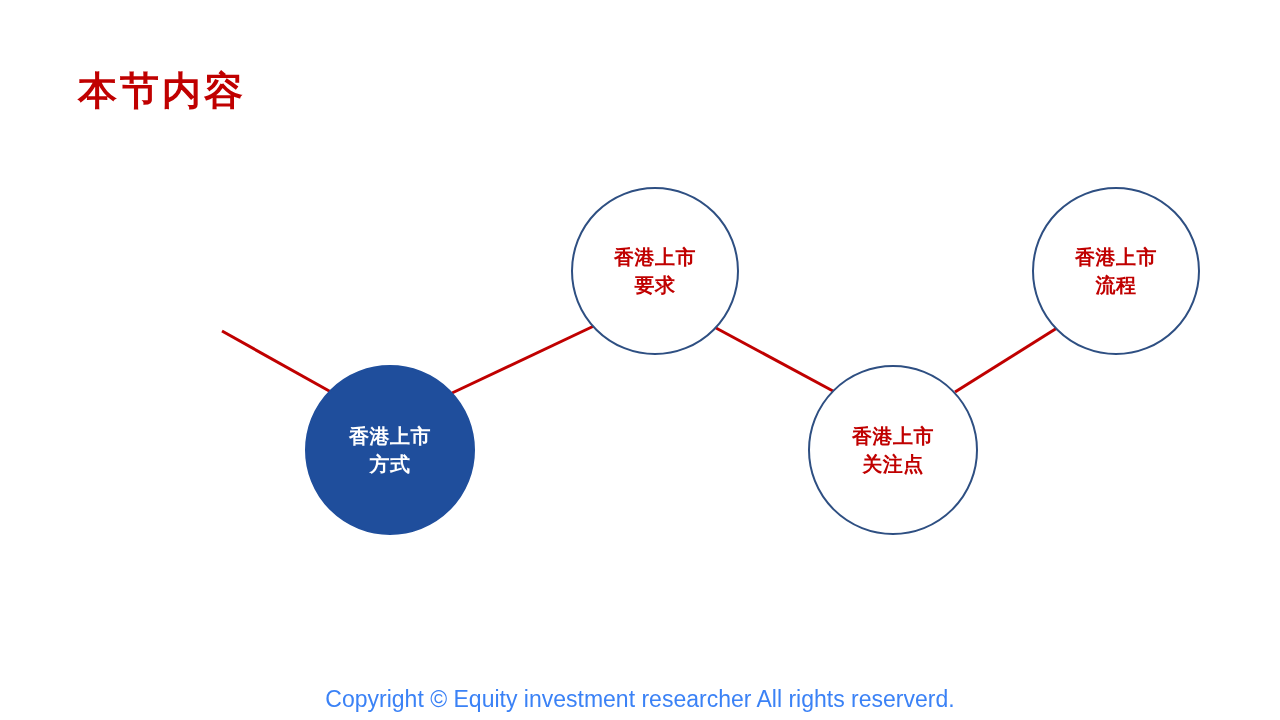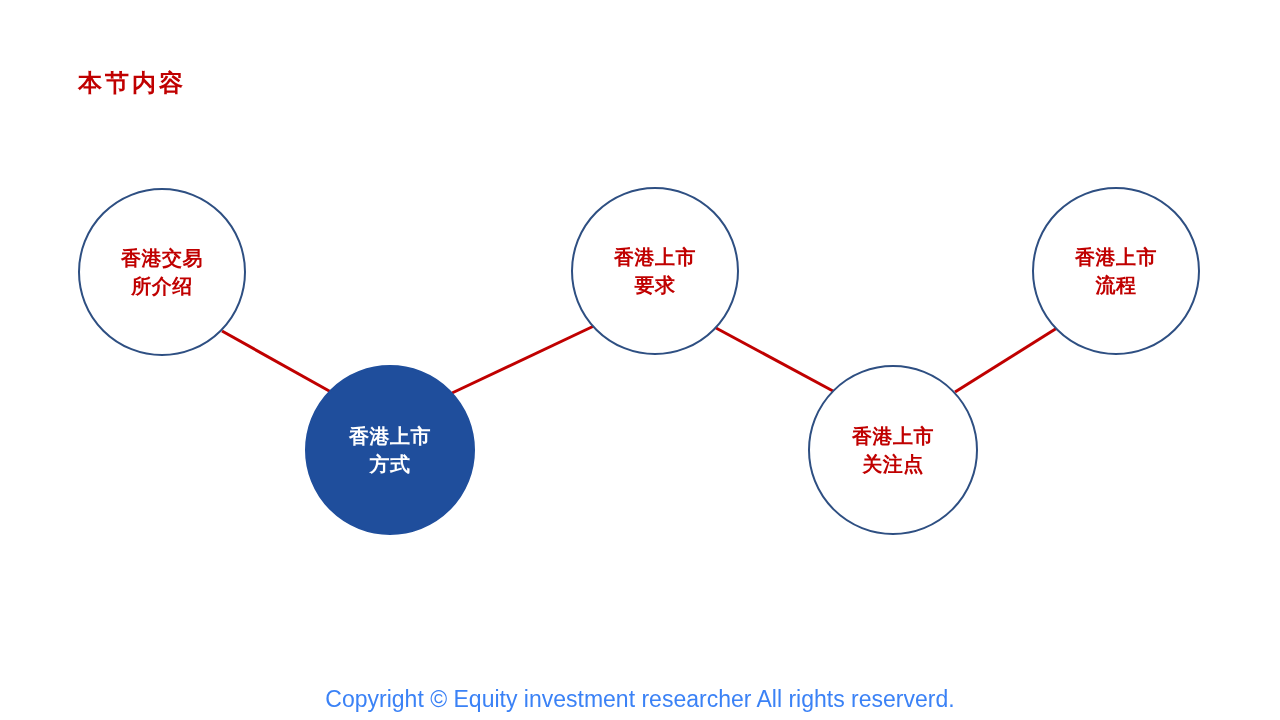--- a/index.html
+++ b/index.html
@@ -21,21 +21,21 @@
     width: 1280px;
     height: 720px;
     background: #ffffff;
   }
 
   
   #page-title {
     position: absolute;
     left: 78px;
     top: 70px;
-    font-size: 24px;
+    font-size: 39px;
     font-weight: bold;
     color: #C00000;
     letter-spacing: 3px;
     line-height: 1.1;
     white-space: nowrap;
     font-family: "DejaVu Sans", "Liberation Sans", sans-serif;
   }
 
   
   #connector-layer {
@@ -95,24 +95,20 @@
 
   <div id="page-title">本节内容</div>
 
   <svg id="connector-layer" viewBox="0 0 1280 720" width="1280" height="720" xmlns="http://www.w3.org/2000/svg">
     <line x1="222" y1="331" x2="331" y2="392" stroke="#C00000" stroke-width="3"></line>
     <line x1="452" y1="393" x2="596" y2="325" stroke="#C00000" stroke-width="3"></line>
     <line x1="716" y1="328" x2="833" y2="391" stroke="#C00000" stroke-width="3"></line>
     <line x1="955" y1="392" x2="1057" y2="328" stroke="#C00000" stroke-width="3"></line>
   </svg>
 
-  <div class="node node-outline" style="left:78px; top:188px; width:168px; height:168px;">
-    <span class="node-label label-red">香港交易
-所介绍</span>
-  </div>
 
   <div class="node node-filled" style="left:305px; top:365px; width:170px; height:170px;">
     <span class="node-label label-white">香港上市
 方式</span>
   </div>
 
   <div class="node node-outline" style="left:571px; top:187px; width:168px; height:168px;">
     <span class="node-label label-red">香港上市
 要求</span>
   </div>

